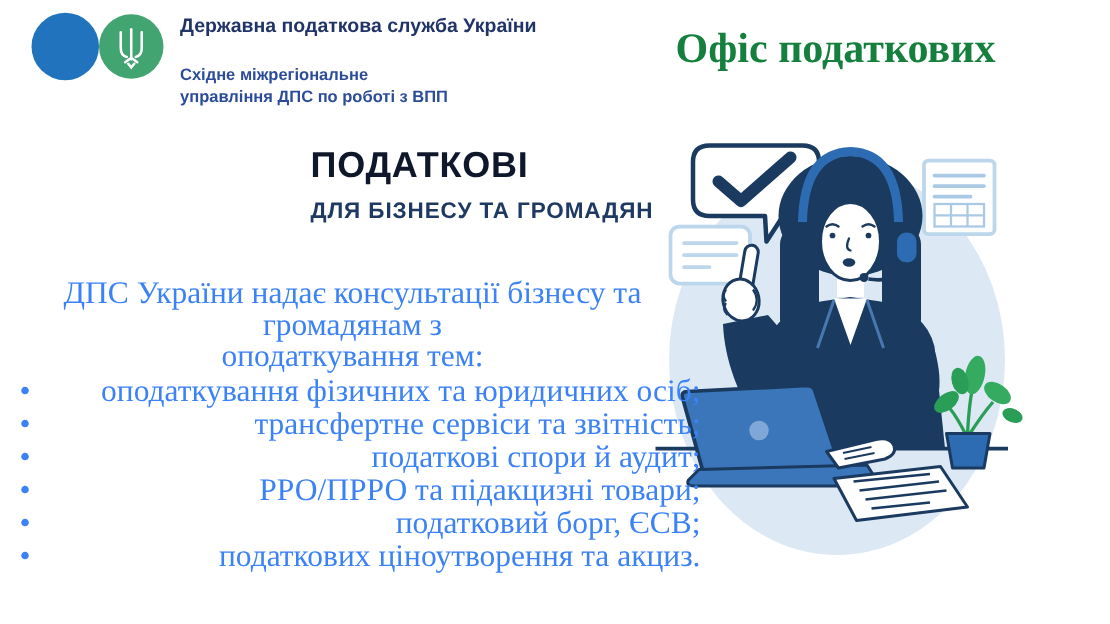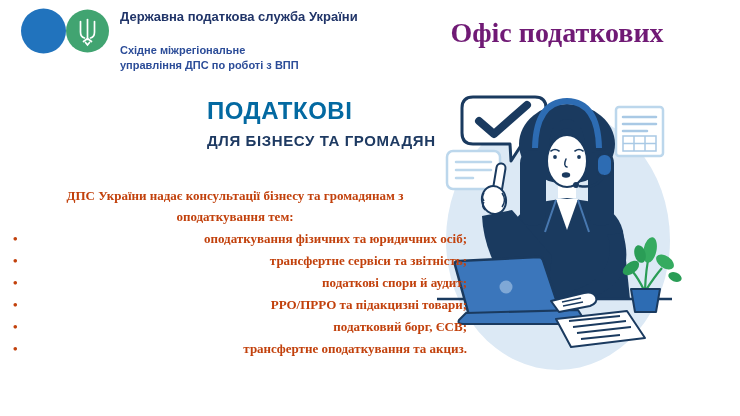--- a/index.html
+++ b/index.html
@@ -11,32 +11,32 @@
   svg.illustration{position:absolute;left:0;top:0;z-index:1;}
 
   
   .logo{left:20px;top:6px;}
   .org-text{left:120px;top:10px;}
   .org-name{font-size:13px;font-weight:bold;color:#203468;line-height:14px;margin-bottom:19px;}
   .division{font-size:11px;font-weight:bold;color:#2b4c98;line-height:15px;}
 
   
   .main-title{left:207px;top:96px;}
-  .main-title .big{font-size:24px;font-weight:bold;letter-spacing:.5px;color:#0369a1;line-height:29px;}
+  .main-title .big{font-size:24px;font-weight:bold;letter-spacing:.5px;color:#0f172a;line-height:29px;}
   .main-title .sub{margin-top:7px;font-size:15px;font-weight:bold;letter-spacing:.6px;color:#1e3a62;}
 
   
   .office-title{left:420px;top:14px;width:274px;text-align:center;
     font-family:"Liberation Serif",serif;font-weight:bold;font-size:28px;
-    line-height:37px;color:#701a75;}
+    line-height:37px;color:#15803d;}
 
   
   .body-text{left:3px;top:185px;width:464px;
-    font-family:"Liberation Serif",serif;font-weight:bold;font-size:13px;
-    color:#c2410c;text-align:center;line-height:21px;}
+    font-family:"Liberation Serif",serif;font-weight:normal;font-size:21px;
+    color:#3b82f6;text-align:center;line-height:21px;}
   .body-text ul{list-style:none;margin:1px 0 0 0;padding:0;}
   .bullet-row{position:relative;line-height:22px;}
   .bullet-mark{position:absolute;left:10px;top:0;}
   .bullet-text{display:block;text-align:right;}
 </style>
 </head>
 <body>
 
 <div class="poster">
 
@@ -180,18 +180,18 @@
       <li class="bullet-row">
         <span class="bullet-mark">•</span>
         <span class="bullet-text">РРО/ПРРО та підакцизні товари;</span>
       </li>
       <li class="bullet-row">
         <span class="bullet-mark">•</span>
         <span class="bullet-text">податковий борг, ЄСВ;</span>
       </li>
       <li class="bullet-row">
         <span class="bullet-mark">•</span>
-        <span class="bullet-text">трансфертне оподаткування та акциз.</span>
+        <span class="bullet-text">податкових ціноутворення та акциз.</span>
       </li>
     </ul>
   </div>
 
 </div>
 
 </body></html>

